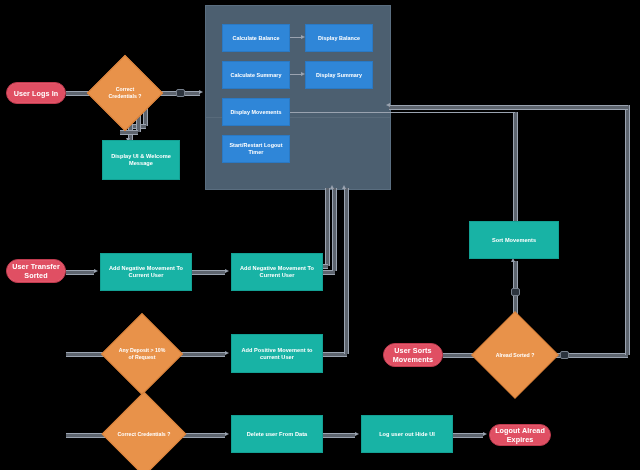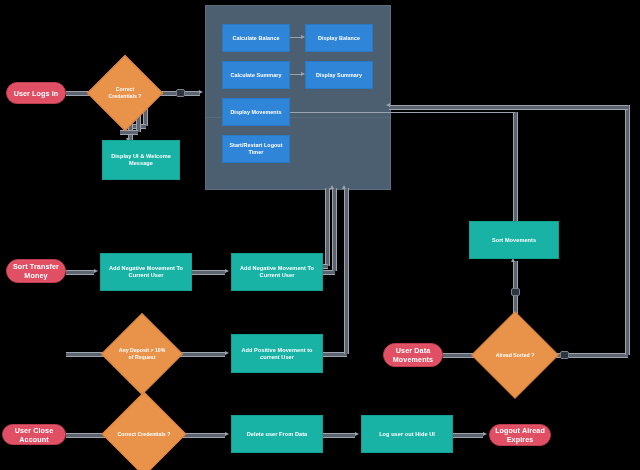--- a/index.html
+++ b/index.html
@@ -105,21 +105,21 @@
   <div class="jdot" style="left:176px;top:89px;"></div>
 
   <div class="lnV" style="left:143px;top:93px;height:33px;"></div>
   <div class="lnH" style="left:128px;top:124px;width:18px;"></div>
   <div class="lnV" style="left:128px;top:124px;height:18px;"></div>
   <div class="arrow d" style="left:126px;top:138px;"></div>
 
   <div class="lnV" style="left:136px;top:93px;height:39px;"></div>
   <div class="lnH" style="left:120px;top:130px;width:18px;"></div>
 
-  <div class="node pill" style="left:6px;top:259px;width:60px;height:24px;">Sort Transfer Money</div>
+  <div class="node pill" style="left:6px;top:259px;width:60px;height:24px;">User Transfer Sorted</div>
 
   <div class="node proc" style="left:100px;top:253px;width:92px;height:38px;">Add Negative Movement To Current User</div>
 
   <div class="node proc" style="left:231px;top:253px;width:92px;height:38px;">Add Negative Movement To Current User</div>
 
   <div class="lnH" style="left:66px;top:270px;width:28px;"></div>
   <div class="arrow r" style="left:94px;top:269px;"></div>
   <div class="lnH" style="left:192px;top:270px;width:33px;"></div>
   <div class="arrow r" style="left:225px;top:269px;"></div>
 
@@ -142,21 +142,21 @@
   <div class="arrow r" style="left:108px;top:351px;"></div>
   <div class="lnH" style="left:171px;top:352px;width:54px;"></div>
   <div class="arrow r" style="left:225px;top:351px;"></div>
 
   <div class="lnH" style="left:323px;top:352px;width:24px;"></div>
   <div class="lnV" style="left:344px;top:188px;height:166px;"></div>
   <div class="arrow u" style="left:342px;top:185px;"></div>
 
   <div class="node proc" style="left:469px;top:221px;width:90px;height:38px;">Sort Movements</div>
 
-  <div class="node pill" style="left:383px;top:343px;width:60px;height:24px;">User Data Movements</div>
+  <div class="node pill" style="left:383px;top:343px;width:60px;height:24px;">User Sorts Movements</div>
 
   <div class="node dec" style="left:484px;top:324px;width:62px;height:62px;">
     <div class="dia"></div>
     <div class="dtxt">Alread Sorted ?</div>
   </div>
 
   <div class="lnH" style="left:443px;top:353px;width:36px;"></div>
   <div class="arrow r" style="left:479px;top:352px;"></div>
 
   <div class="lnV" style="left:513px;top:261px;height:64px;"></div>
@@ -165,21 +165,20 @@
 
   <div class="lnV" style="left:513px;top:112px;height:110px;"></div>
   <div class="lnH thin" style="left:389px;top:112px;width:126px;"></div>
 
   <div class="lnH" style="left:546px;top:353px;width:82px;"></div>
   <div class="jdot" style="left:560px;top:351px;"></div>
   <div class="lnV" style="left:625px;top:105px;height:250px;"></div>
   <div class="lnH" style="left:389px;top:105px;width:239px;"></div>
   <div class="arrow l" style="left:386px;top:103px;"></div>
 
-  <div class="node pill" style="left:2px;top:424px;width:64px;height:21px;">User Close Account</div>
 
   <div class="node dec" style="left:114px;top:404px;width:60px;height:60px;">
     <div class="dia"></div>
     <div class="dtxt">Correct Credentials ?</div>
   </div>
 
   <div class="node proc" style="left:231px;top:415px;width:92px;height:38px;">Delete user From Data</div>
 
   <div class="node proc" style="left:361px;top:415px;width:92px;height:38px;">Log user out Hide UI</div>
 

